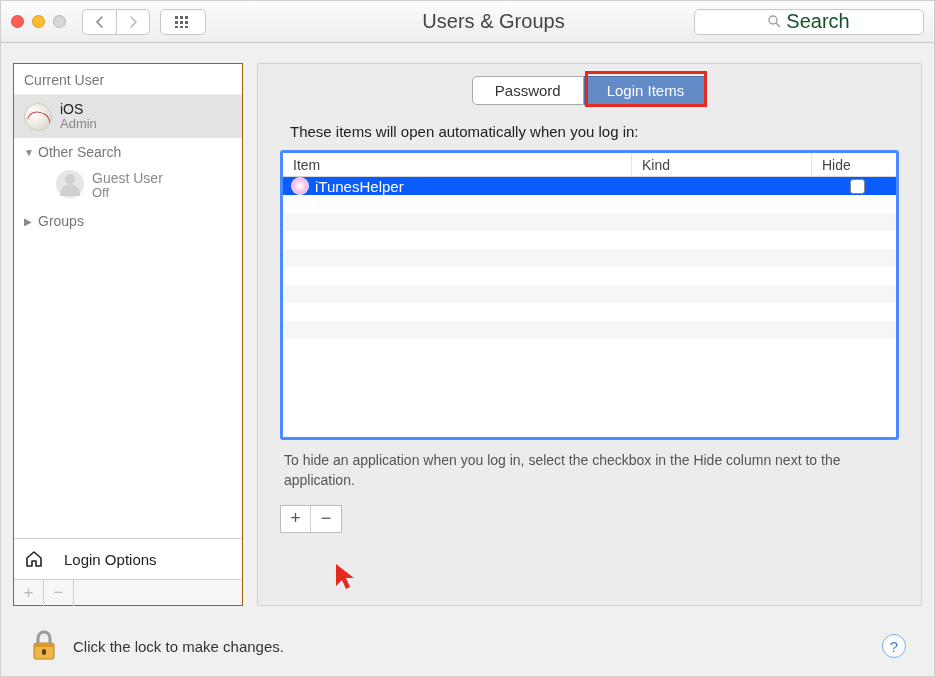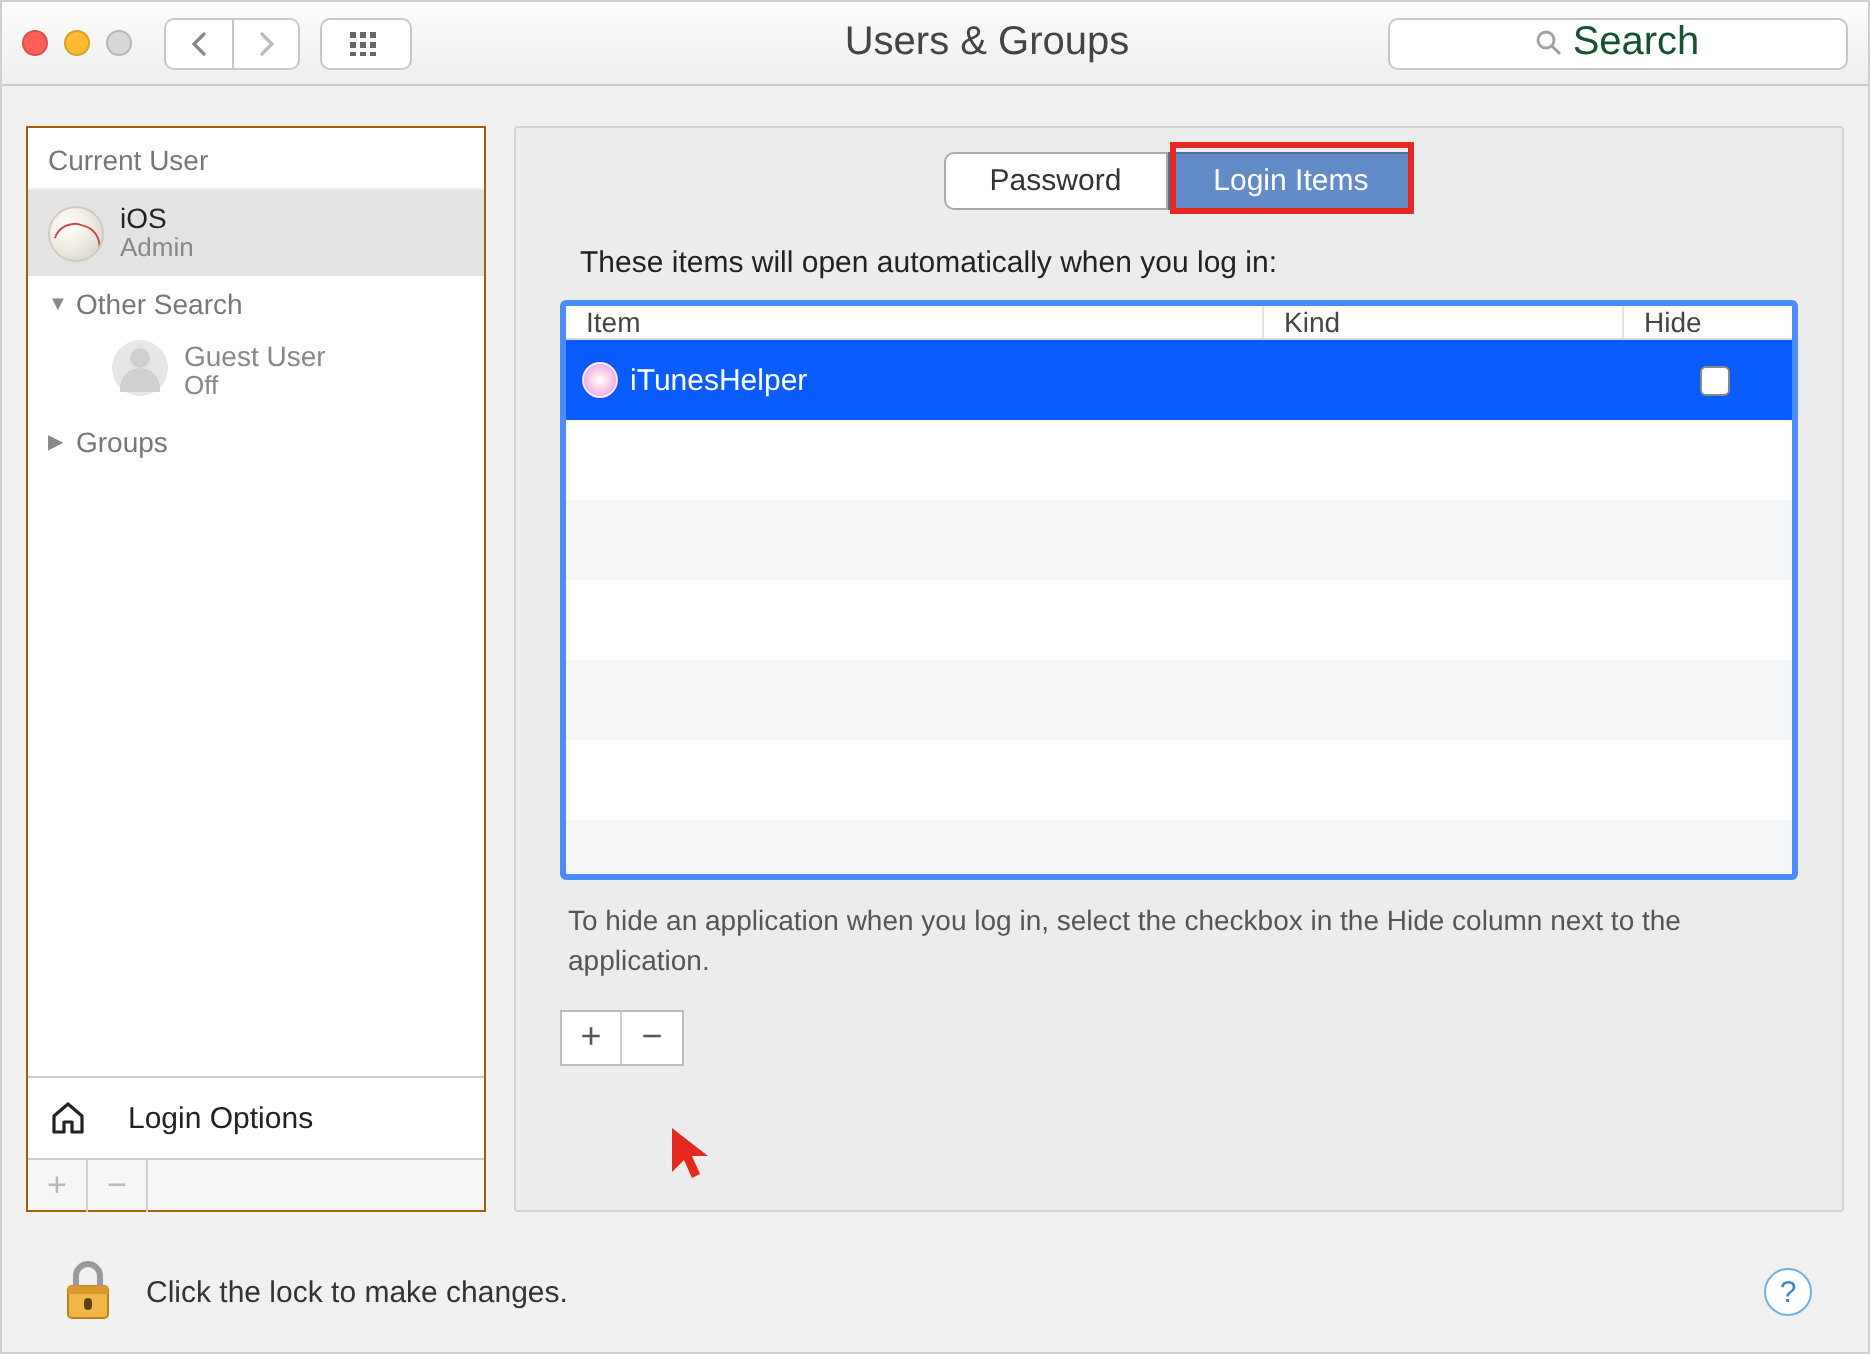--- a/index.html
+++ b/index.html
@@ -215,21 +215,21 @@
       font-size: 14px; color: #444;
       height: 24px; align-items: center;
     }
     .th { padding: 0 10px; border-right: 1px solid #e3e3e3; height:100%; display:flex; align-items:center; }
     .th.item { flex: 1; }
     .th.kind { width: 180px; }
     .th.hide { width: 64px; border-right: none; }
     .th.end { width: 14px; border-right:none; }
     .tbody { flex:1; display:flex; flex-direction:column; }
     .trow {
-      display:flex; height:40px; align-items:center;
+      display:flex; height:18px; align-items:center;
       font-size:15px;
     }
     .trow.selected { background:#0a5cff; color:#fff; }
     .td.item { flex:1; padding-left:8px; display:flex; align-items:center; gap:6px; }
     .td.kind { width:180px; padding-left:10px; }
     .td.hide { width:78px; display:flex; align-items:center; justify-content:center; }
     .itunes-icon {
       width:18px; height:18px; border-radius:50%;
       background: radial-gradient(circle at 50% 50%, #fff 0%, #ffd3e8 40%, #d48fff 100%);
       border: 1px solid rgba(255,255,255,0.7);

